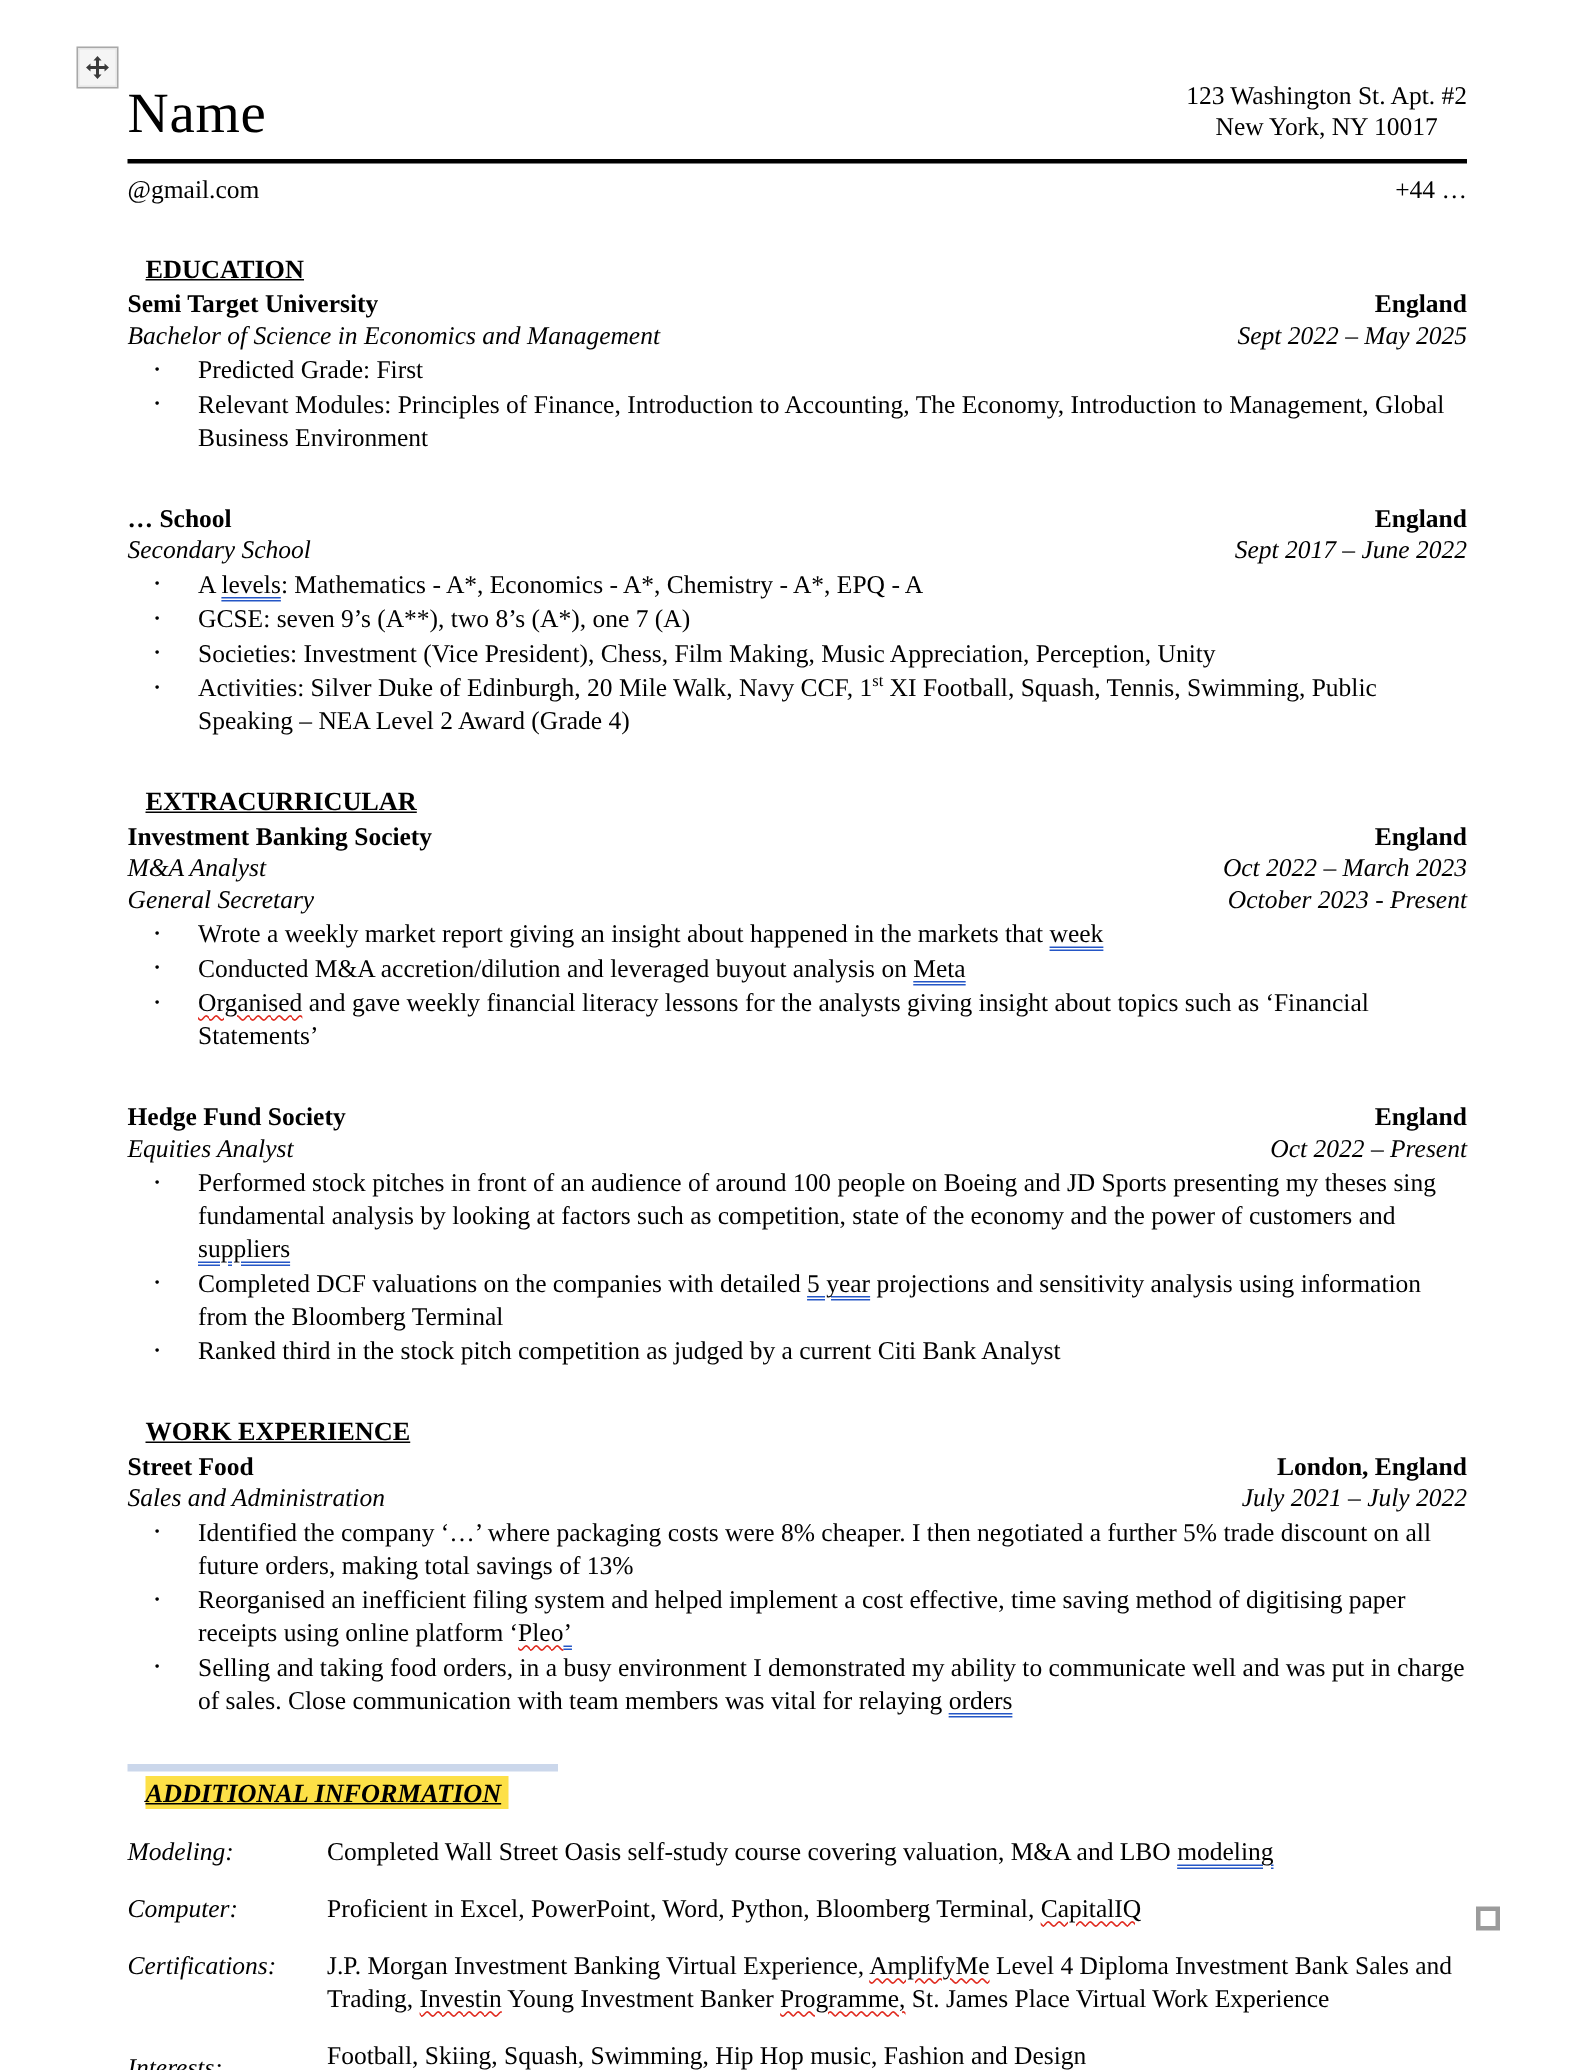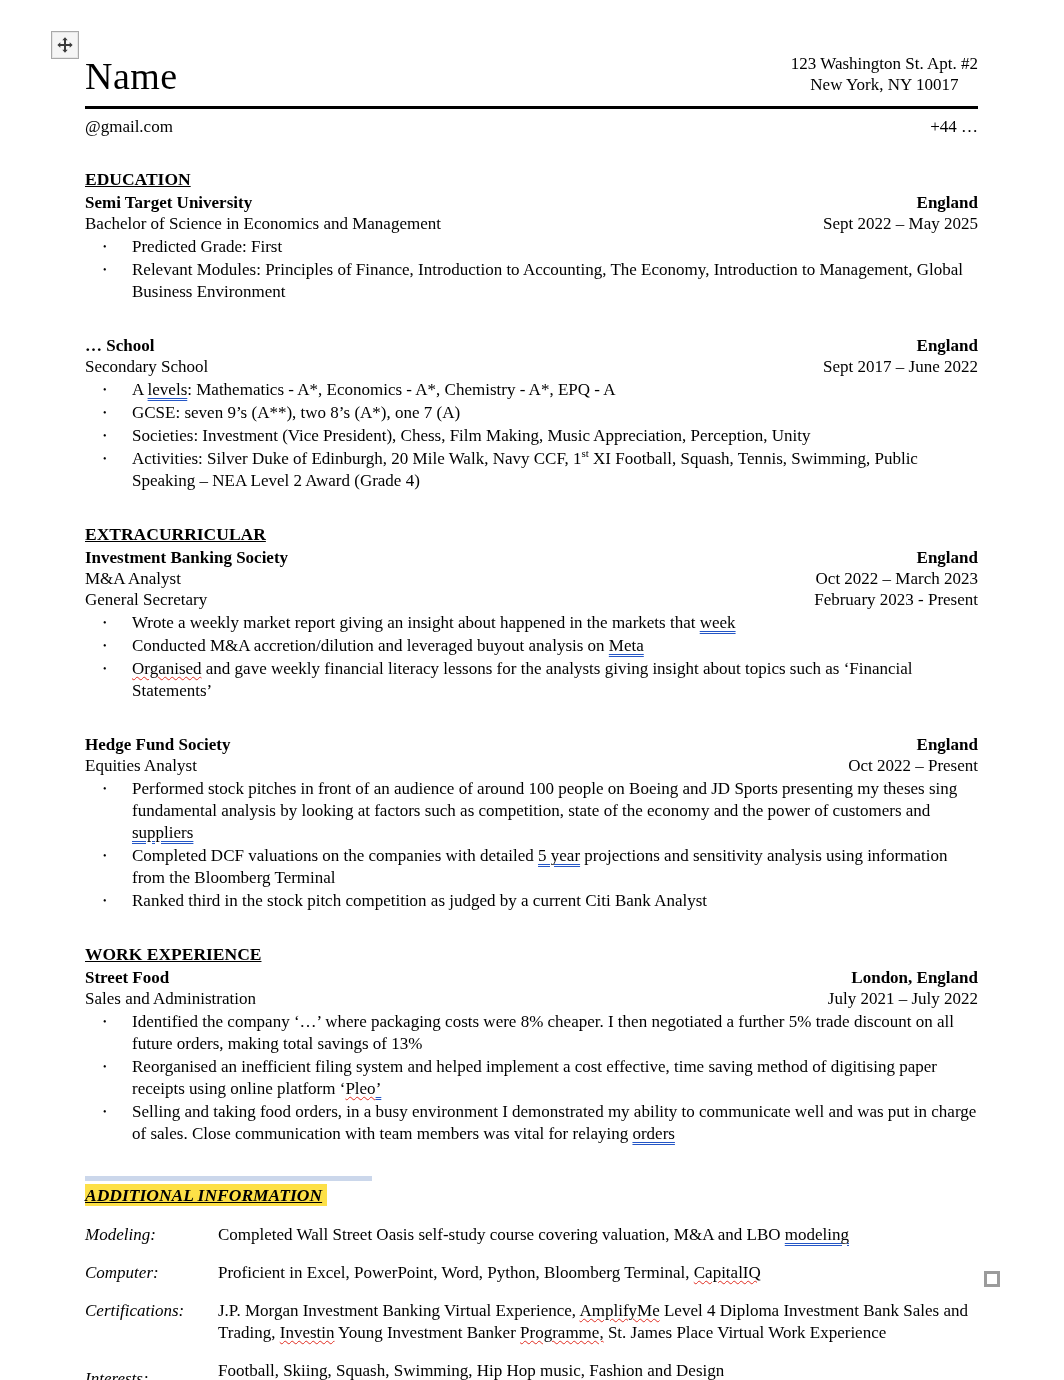--- a/index.html
+++ b/index.html
@@ -36,30 +36,30 @@
   }
   .addr{font-size:17px;text-align:center;line-height:21px;}
   .contact-row{
     display:flex;justify-content:space-between;
     font-size:17px;padding-top:7px;line-height:21px;
   }
   #sections{margin-top:31px;}
   .section{margin-bottom:31px;}
   .sec-title{
     font-size:17.5px;font-weight:bold;text-decoration:underline;
-    margin:0 0 2px 0;line-height:22px;display:inline-block;text-align:right;
+    margin:0 0 2px 12px;line-height:22px;display:inline-block;text-align:right;
   }
   .sec-title.hl{background:#fde047;padding-right:5px;font-style:italic;}
   .hl-strip{width:287px;height:5px;background:#cbd7eb;margin-bottom:3px;}
   .entry+.entry{margin-top:32px;}
   .row{display:flex;justify-content:space-between;font-size:17px;line-height:21px;}
   .row .left{text-align:left;}
   .row .right{text-align:right;white-space:nowrap;margin-left:20px;}
   .row.bold-row{font-weight:bold;}
-  .row.ital-row{}
+  .row.ital-row{font-style:italic;}
   .bullets{margin-top:2px;}
   .bullet{display:flex;font-size:17px;line-height:22px;padding-left:18px;margin-top:1px;}
   .bullet .dot{flex:none;width:29px;font-size:10px;line-height:22px;}
   .bullet .btext{flex:1;}
   .info-rows{margin-top:3px;}
   .info-row{display:flex;font-size:17px;line-height:22px;margin-top:16px;}
   .info-label{flex:none;width:133px;font-style:italic;}
   .info-value{flex:1;}
   .info-row.offset-label .info-label{padding-top:8px;}
   .u-blue{
@@ -161,21 +161,21 @@
             <div class="row bold-row">
               <span class="left">Investment Banking Society</span>
               <span class="right">England</span>
             </div>
             <div class="row ital-row">
               <span class="left">M&amp;A Analyst</span>
               <span class="right">Oct 2022 – March 2023</span>
             </div>
             <div class="row ital-row">
               <span class="left">General Secretary</span>
-              <span class="right">February 2023 - Present</span>
+              <span class="right">October 2023 - Present</span>
             </div>
             <div class="bullets">
               <div class="bullet">
                 <span class="dot">•</span>
                 <span class="btext"><span>Wrote a weekly market report giving an insight about happened in the markets that </span><span class="u-blue">week</span></span>
               </div>
               <div class="bullet">
                 <span class="dot">•</span>
                 <span class="btext"><span>Conducted M&amp;A accretion/dilution and leveraged buyout analysis on </span><span class="u-blue">Meta</span></span>
               </div>

